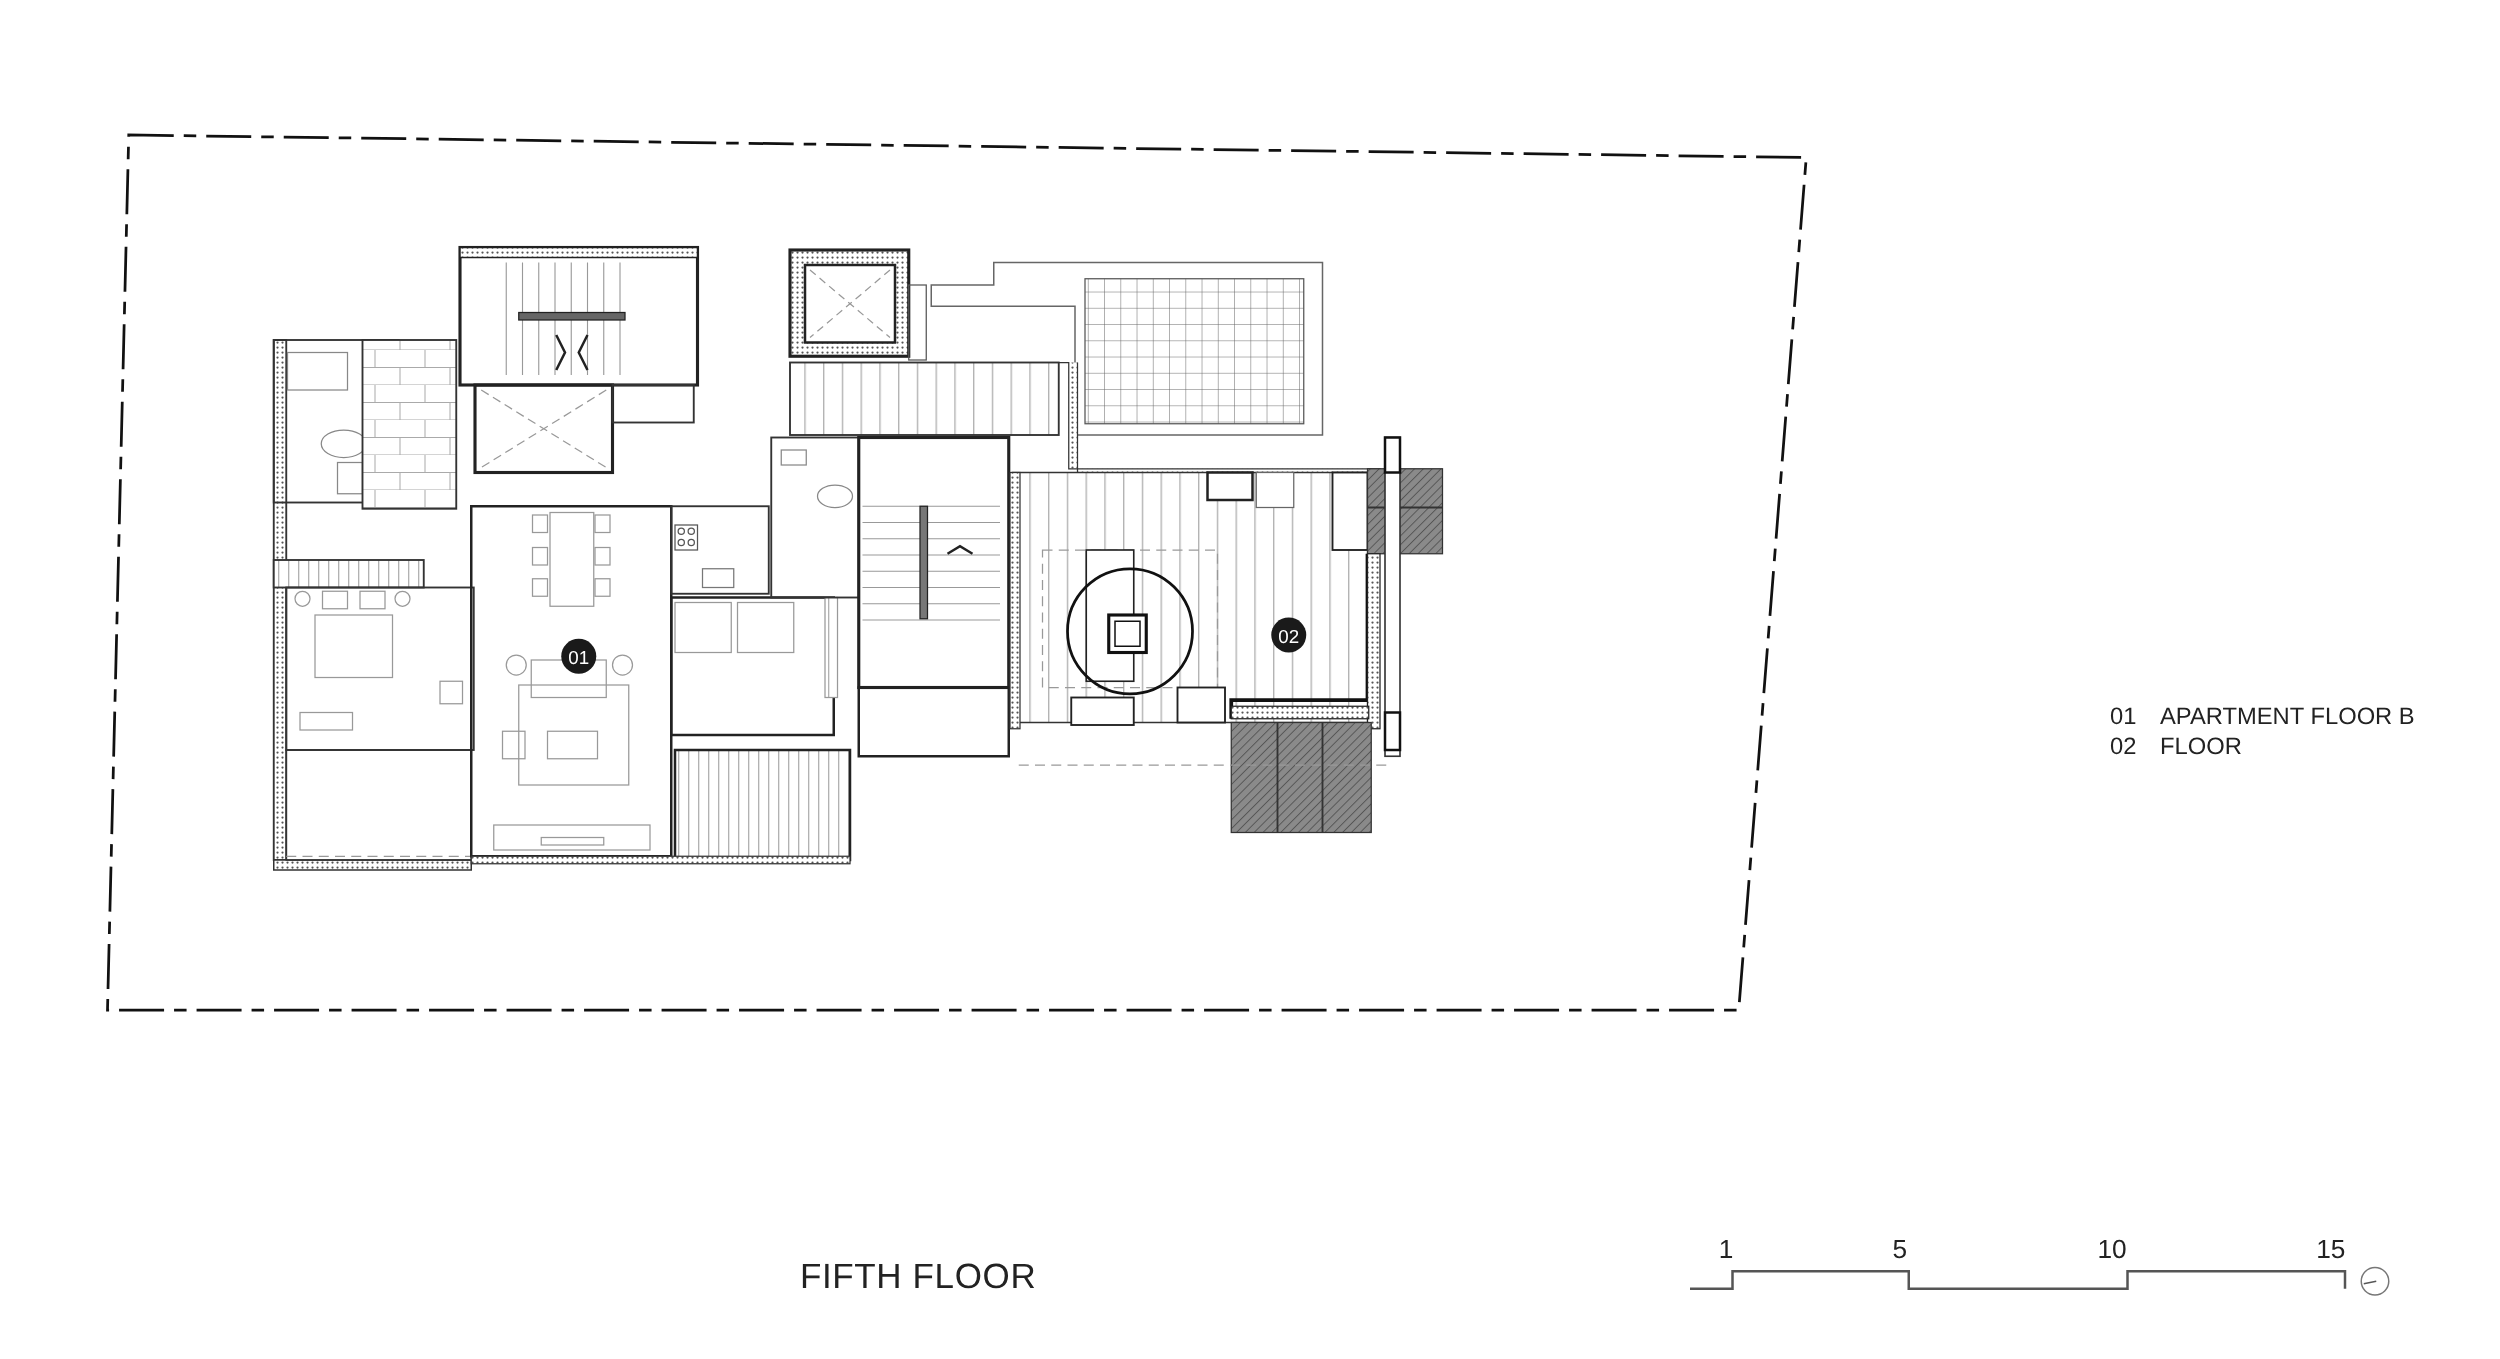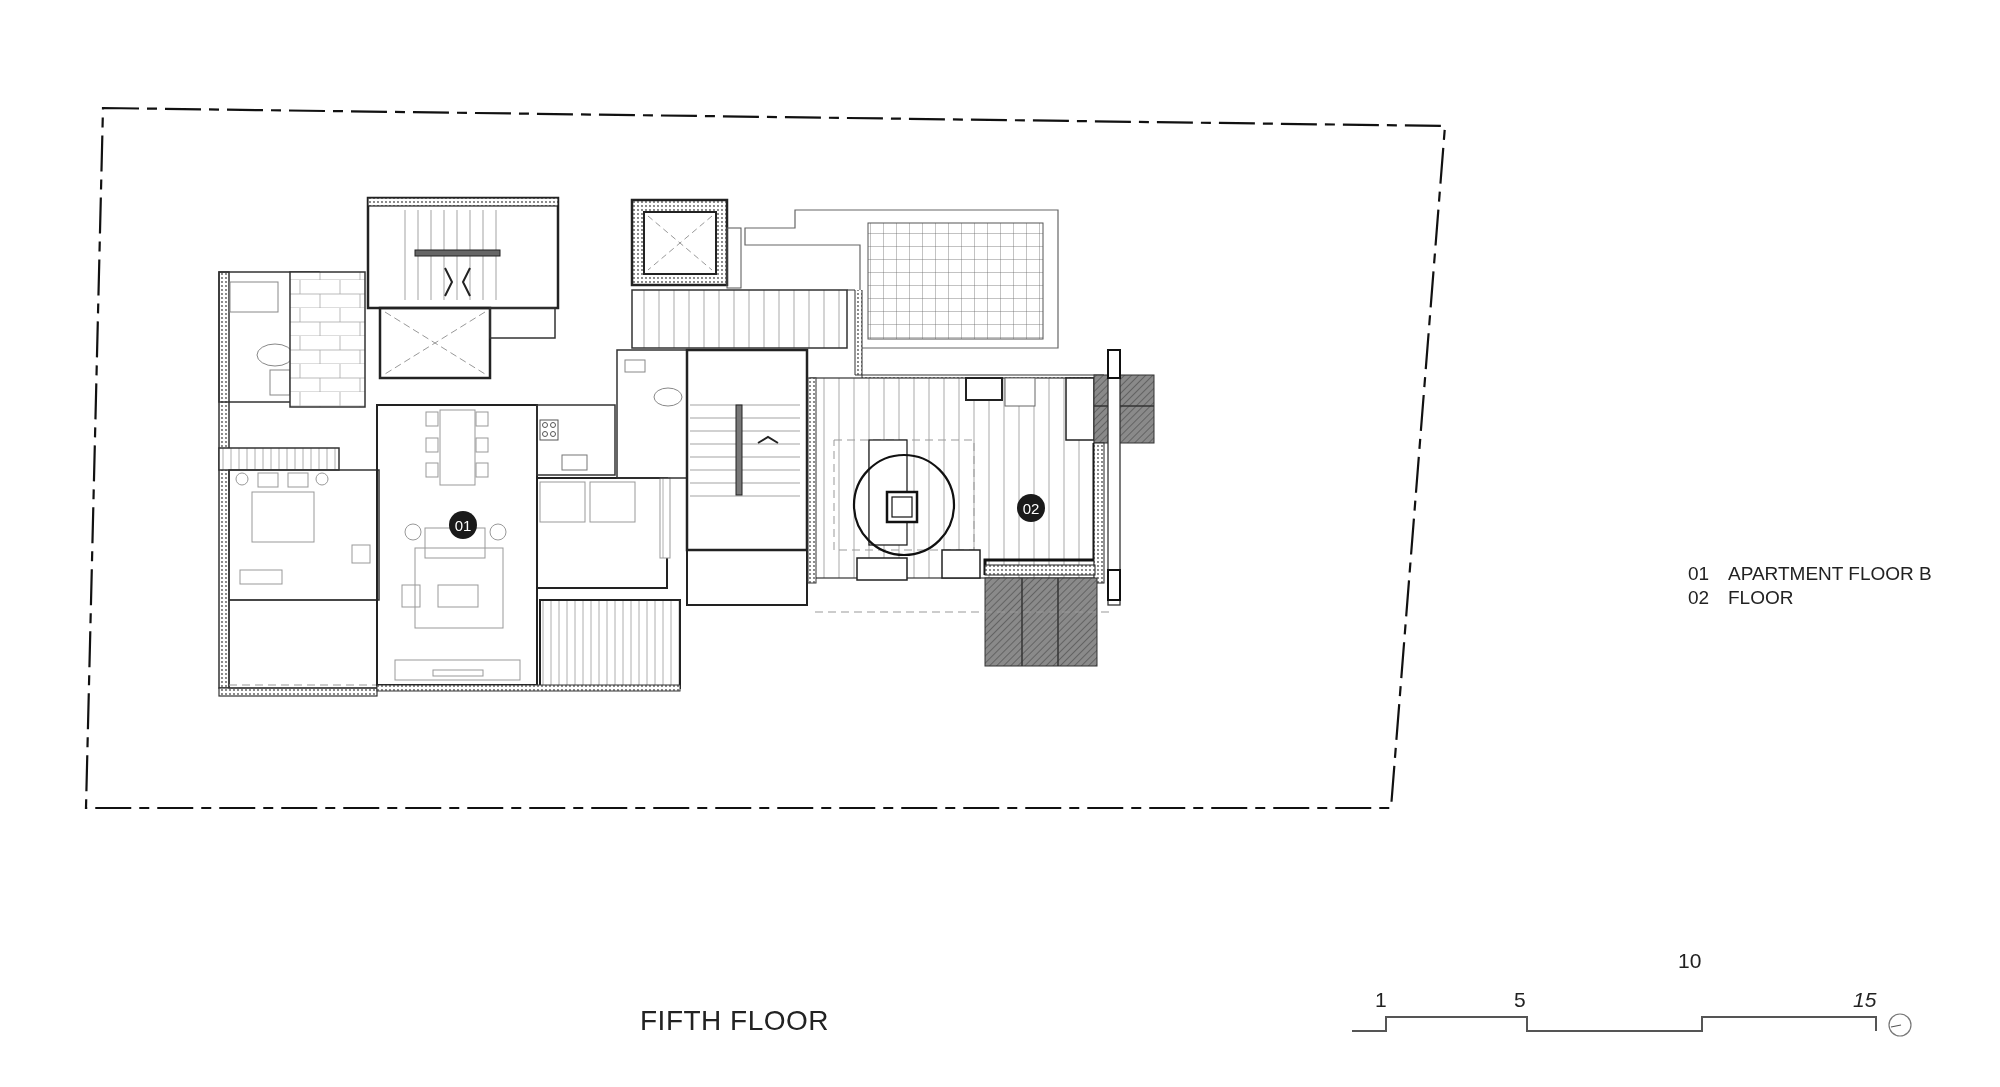--- a/index.html
+++ b/index.html
@@ -202,22 +202,22 @@
 
   <g stroke="#555" stroke-width="2" fill="none">
     <polyline points="1352,1031 1386,1031 1386,1017 1527,1017 1527,1031 1702,1031 1702,1017 1876,1017 1876,1031"></polyline>
     <circle cx="1900" cy="1025" r="11" stroke="#777" stroke-width="1.2"></circle>
     <line x1="1891" y1="1027" x2="1901" y2="1025" stroke="#555" stroke-width="1.2"></line>
   </g>
 </svg>
 
 <div class="scale-label" style="left:1375px; top:988px;">1</div>
 <div class="scale-label" style="left:1514px; top:988px;">5</div>
-<div class="scale-label" style="left:1678px; top:949px;">10</div>
-<div class="scale-label" style="left:1853px; top:988px;font-style:italic;">15</div>
+<div class="scale-label" style="left:1678px; top:988px;">10</div>
+<div class="scale-label" style="left:1853px; top:988px;">15</div>
 
 <div class="legend">
   <div class="legend-row">
     <span class="legend-num">01</span>
     <span>APARTMENT FLOOR B</span>
   </div>
   <div class="legend-row">
     <span class="legend-num">02</span>
     <span>FLOOR</span>
   </div>

